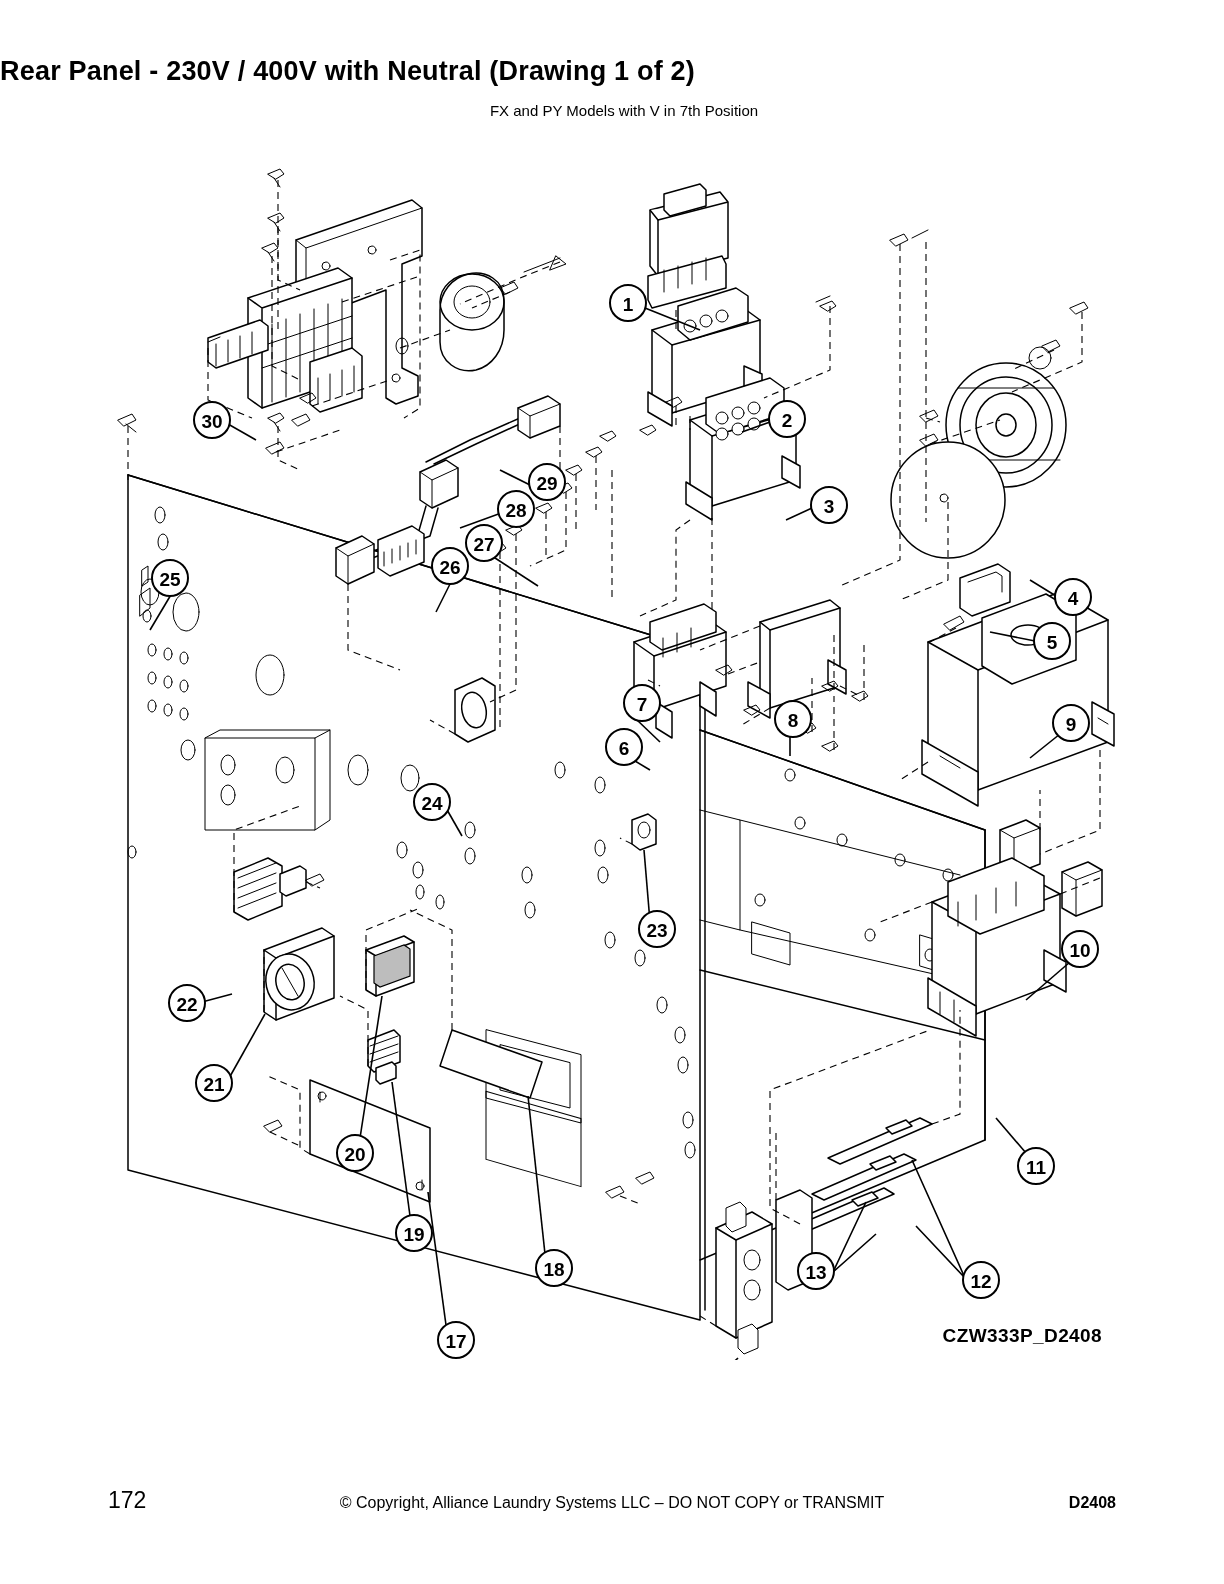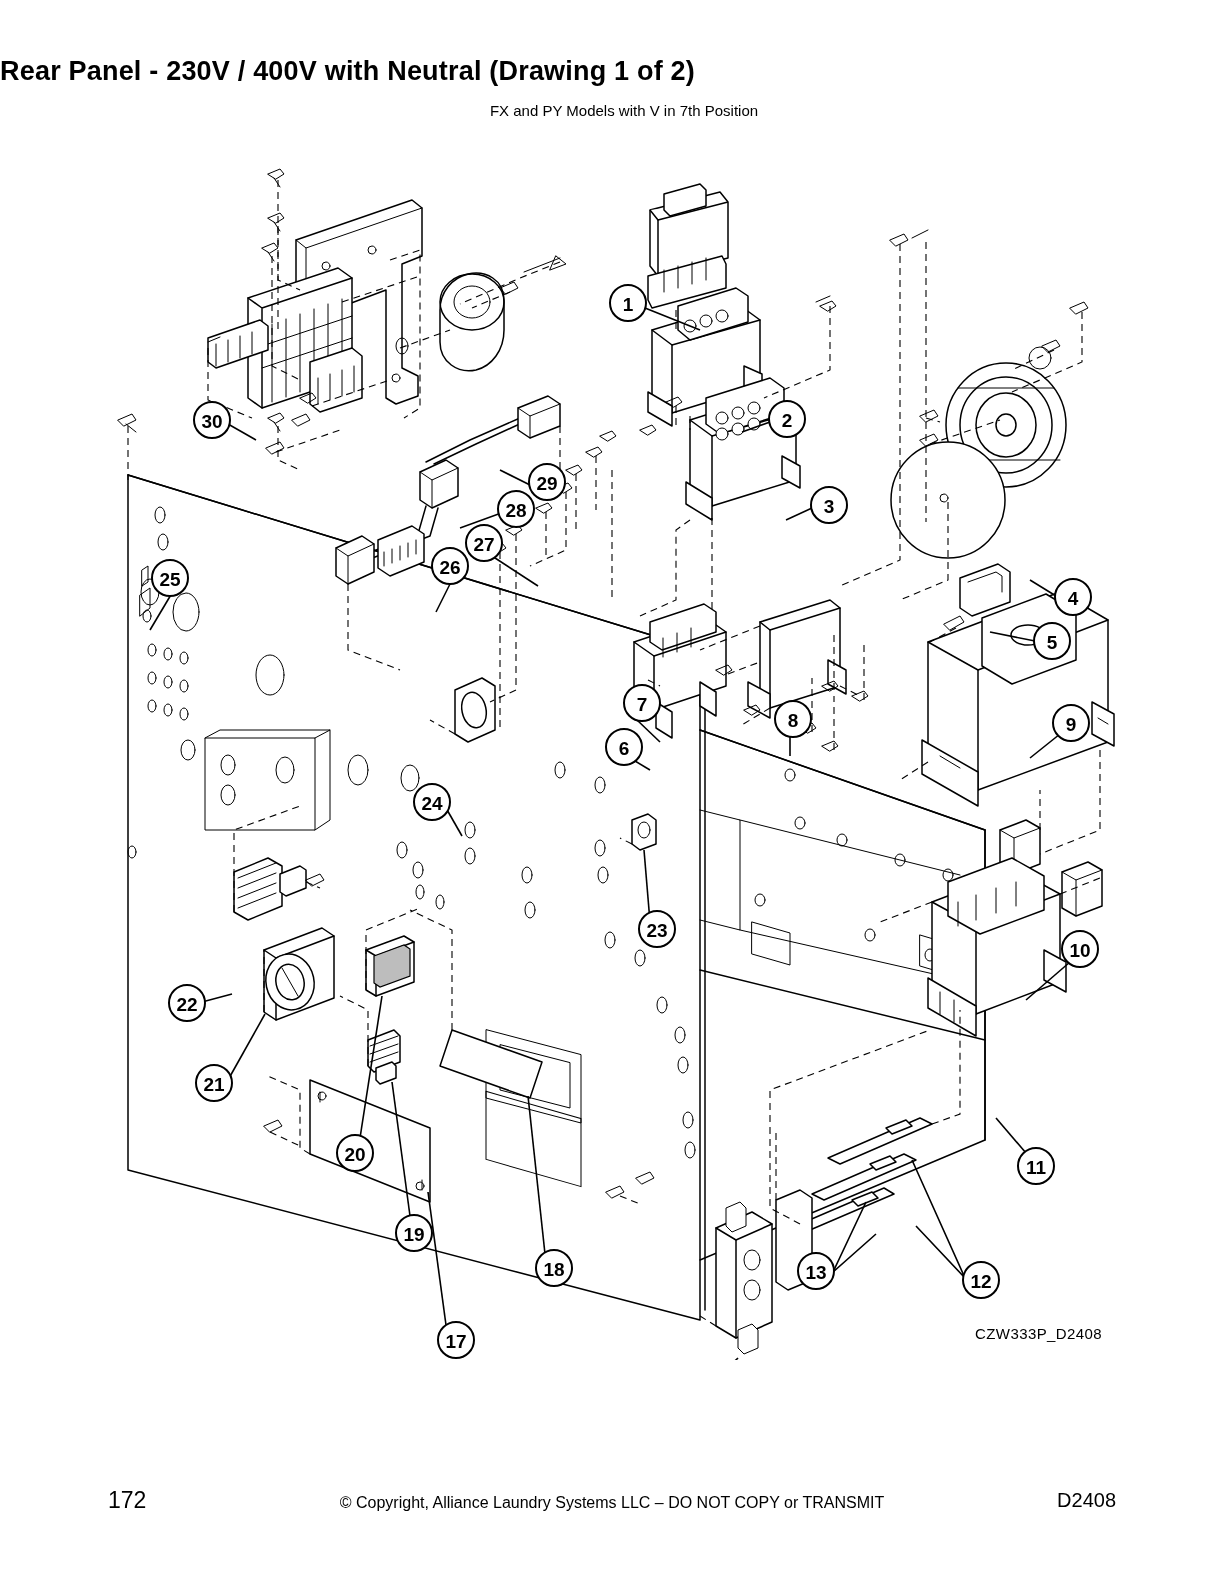--- a/index.html
+++ b/index.html
@@ -40,42 +40,44 @@
     position: absolute;
     top: 130px;
     left: 0;
     width: 1224px;
     height: 1230px;
   }
   .drawing-code {
     position: absolute;
     right: 122px;
     top: 1325px;
-    font-size: 15px;
+    font-size: 19px;
     letter-spacing: 0.4px;
+    font-weight: bold;
   }
   .footer-page {
     position: absolute;
     left: 108px;
     bottom: 70px;
     font-size: 23px;
   }
   .footer-copy {
     position: absolute;
     left: 0;
     bottom: 72px;
     width: 1224px;
     text-align: center;
     font-size: 16px;
   }
   .footer-code {
     position: absolute;
     right: 108px;
     bottom: 72px;
-    font-size: 20px;
+    font-size: 16px;
+    font-weight: bold;
   }
   svg { display: block; }
   .ln { fill: none; stroke: #000; stroke-width: 1.5; stroke-linejoin: round; stroke-linecap: round; }
   .ln-thin { fill: none; stroke: #000; stroke-width: 1; stroke-linejoin: round; stroke-linecap: round; }
   .fillw { fill: #ffffff; stroke: #000; stroke-width: 1.5; stroke-linejoin: round; }
   .fillw-thin { fill: #ffffff; stroke: #000; stroke-width: 1; stroke-linejoin: round; }
   .dash { fill: none; stroke: #000; stroke-width: 1.1; stroke-dasharray: 7 5; }
   .leader { fill: none; stroke: #000; stroke-width: 1.6; }
   .callout-circle { fill: #ffffff; stroke: #000; stroke-width: 2; }
   .callout-text { font-family: "Liberation Sans", sans-serif; font-size: 19px; font-weight: bold; text-anchor: middle; dominant-baseline: central; }

